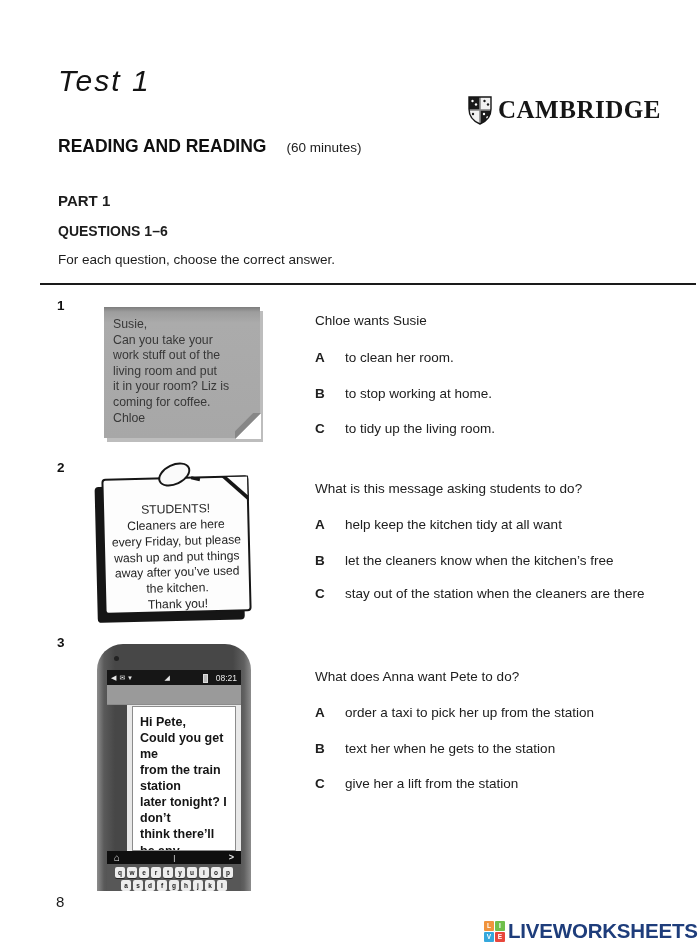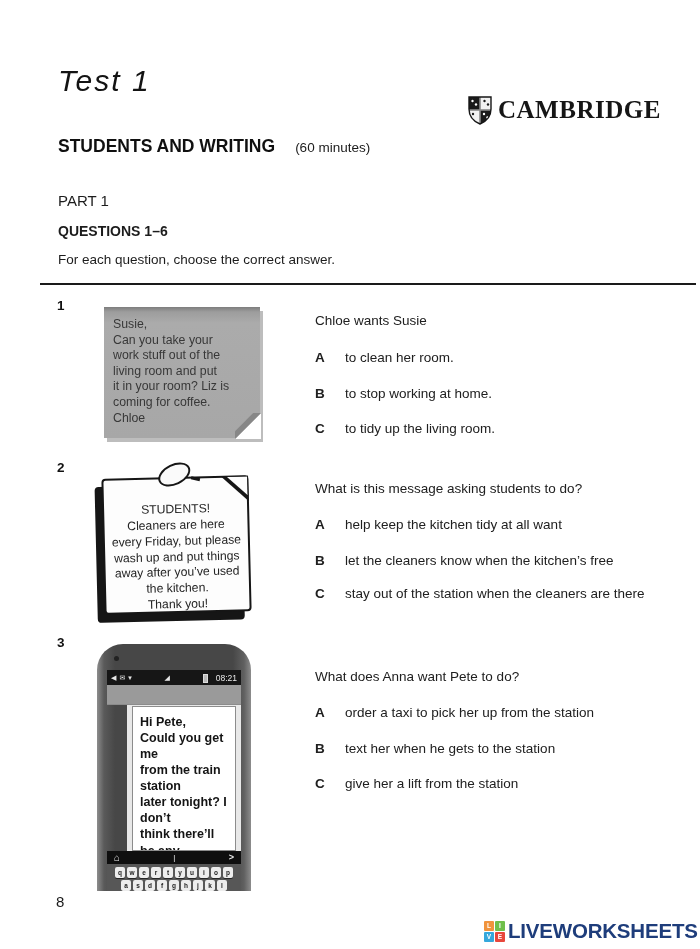--- a/index.html
+++ b/index.html
@@ -8,21 +8,21 @@
   .page { position:relative; width:700px; height:949px; background:#fff; overflow:hidden; }
 
   
   .test-title { position:absolute; left:58px; top:64px; font-size:30px; font-style:italic; letter-spacing:2px; color:#131313; }
   .cambridge { position:absolute; left:468px; top:68px; display:flex; align-items:flex-start; gap:6px;margin-top:28px; }
   .cam-word { font-family:"Liberation Serif", serif; font-weight:bold; font-size:25px; color:#161616; letter-spacing:0.5px; }
 
   
   .rw { position:absolute; left:58px; top:136px; font-size:17.5px; font-weight:bold; color:#101010; }
   .rw .dur { font-weight:normal; font-size:13.5px; margin-left:20px; color:#1c1c1c; }
-  .part { position:absolute; left:58px; top:192px; font-size:15px; font-weight:normal; }
+  .part { position:absolute; left:58px; top:192px; font-size:15px; font-weight:bold; }
   .qrange { position:absolute; left:58px; top:223px; font-size:14px; font-weight:bold; }
   .instr { position:absolute; left:58px; top:252px; font-size:13.5px; }
   .divider { position:absolute; left:40px; top:283px; width:656px; height:2px; background:#1a1a1a; }
 
   .qnum { position:absolute; left:57px; font-size:13.5px; font-weight:bold; color:#111; }
   .prompt { position:absolute; left:315px; font-size:13.5px; color:#202020; }
   .opt { position:absolute; left:315px; display:flex; font-size:13.5px; color:#202020; cursor:pointer; }
   .opt .letter { font-weight:bold; width:30px; flex:0 0 30px; }
 
   
@@ -109,21 +109,21 @@
           <rect x="11.2" y="0" width="1.6" height="29" fill="#888"></rect>
           <rect x="0" y="13.2" width="24" height="1.6" fill="#888"></rect>
         </g>
         <path d="M1 1 H23 V13 C23 21 18 25.5 12 28 C6 25.5 1 21 1 13 Z" fill="none" stroke="#161616" stroke-width="1.4"></path>
       </svg>
     </span>
     <span class="cam-word">CAMBRIDGE</span>
   </div>
 
   <div class="rw">
-    <span>STUDENTS AND WRITING</span><span class="dur">(60 minutes)</span>
+    <span>READING AND READING</span><span class="dur">(60 minutes)</span>
   </div>
   <div class="part">PART 1</div>
   <div class="qrange">QUESTIONS 1–6</div>
   <div class="instr">For each question, choose the correct answer.</div>
   <div class="divider"></div>
 
   <div class="qnum" style="top:298px">1</div>
   <div class="sticky">
     <div class="sticky-text">Susie,
 Can you take your

